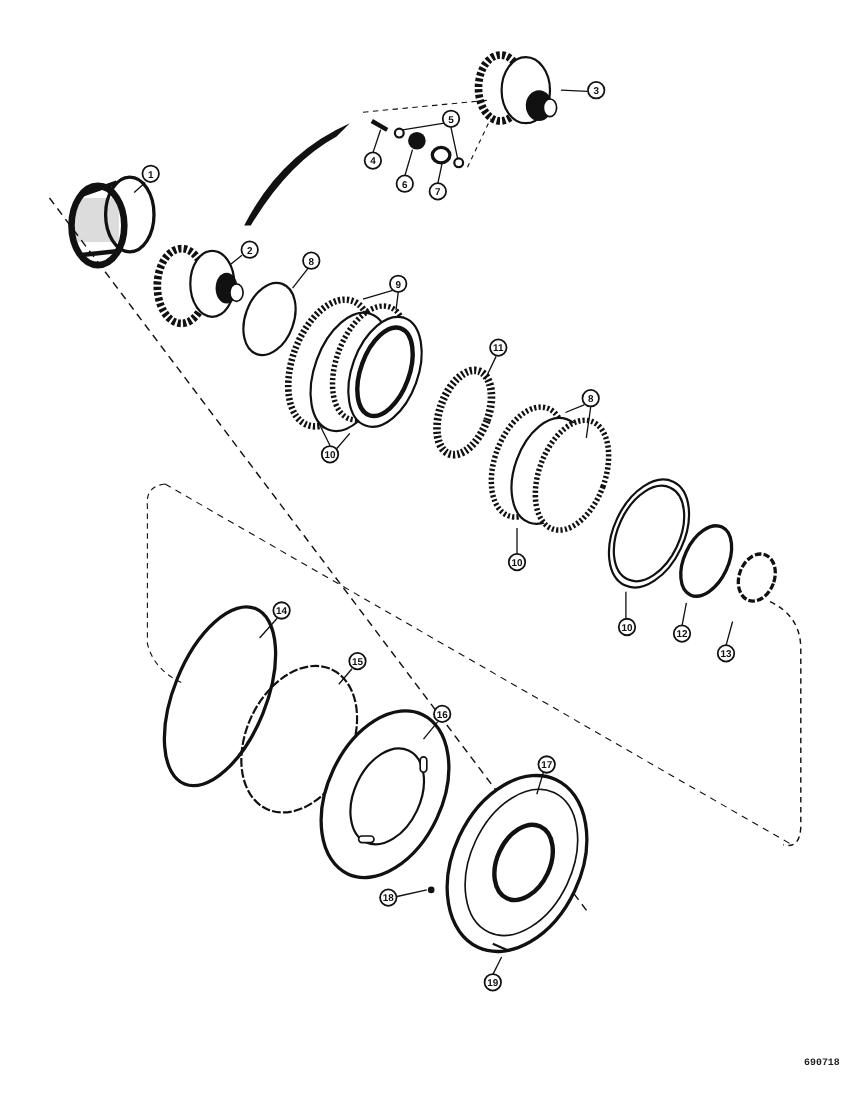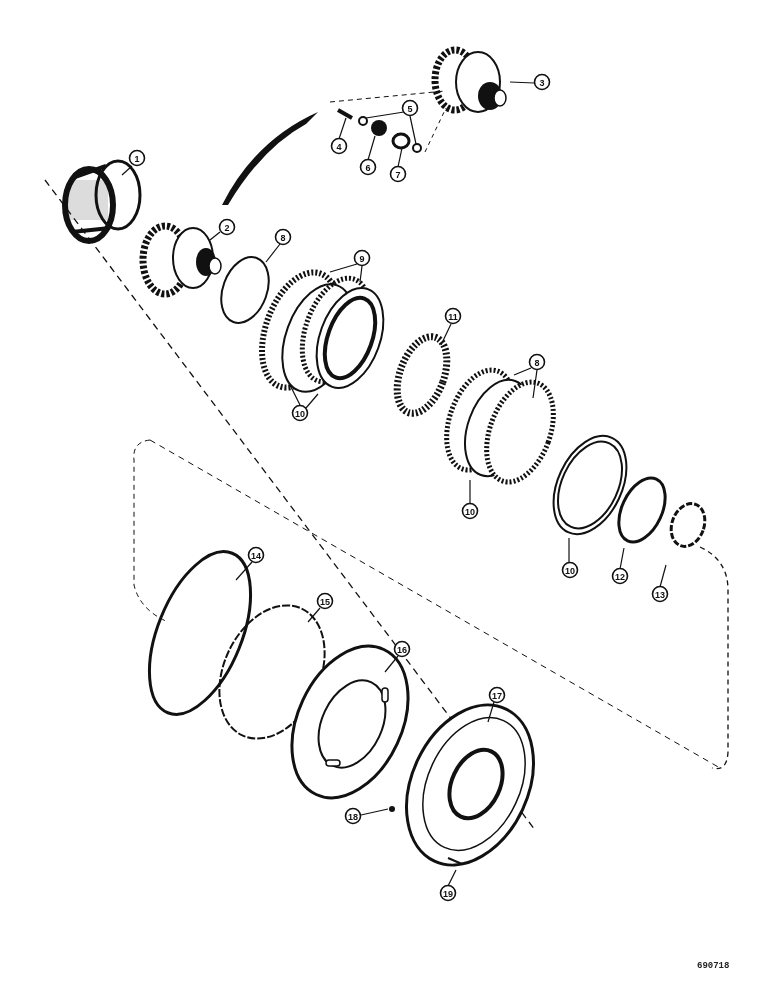--- a/index.html
+++ b/index.html
@@ -1,21 +1,21 @@
 <!DOCTYPE html>
 <html><head>
   <meta charset="utf-8">
   <style>
     html, body { margin: 0; padding: 0; background: #ffffff; }
     body { width: 780px; height: 1000px; position: relative; overflow: hidden;
            font-family: "Liberation Sans", sans-serif; }
     #diagram { position: absolute; left: 0; top: 0; width: 780px; height: 1000px; }
     .callout-text { font-family: "Liberation Sans", sans-serif; font-weight: bold;
                     font-size: 9px; fill: #111; text-anchor: middle; dominant-baseline: central; }
-    .fig-num { position: absolute; left: 697px; top: 961px; font-family: "Liberation Mono", monospace;
+    .fig-num { position: absolute; left: 731px; top: 961px; font-family: "Liberation Mono", monospace;
                font-weight: bold; font-size: 9px; color: #222; }
   </style>
 </head>
 <body>
 
 <svg id="diagram" viewBox="0 0 780 1000" xmlns="http://www.w3.org/2000/svg">
 
   <g>
     <line x1="45" y1="180" x2="535" y2="830" stroke="#111" stroke-width="1.3" stroke-dasharray="7,5"></line>
   </g>

